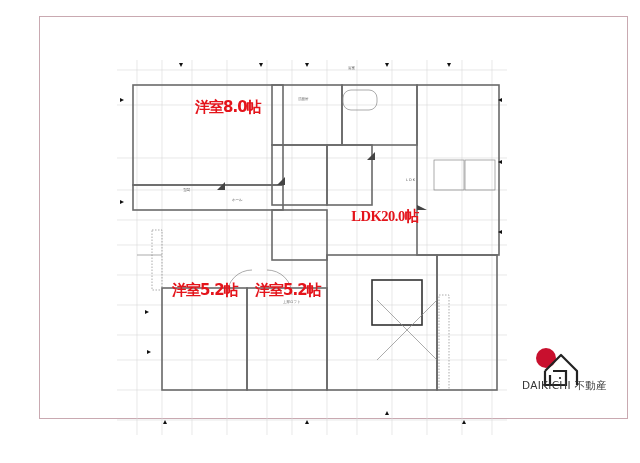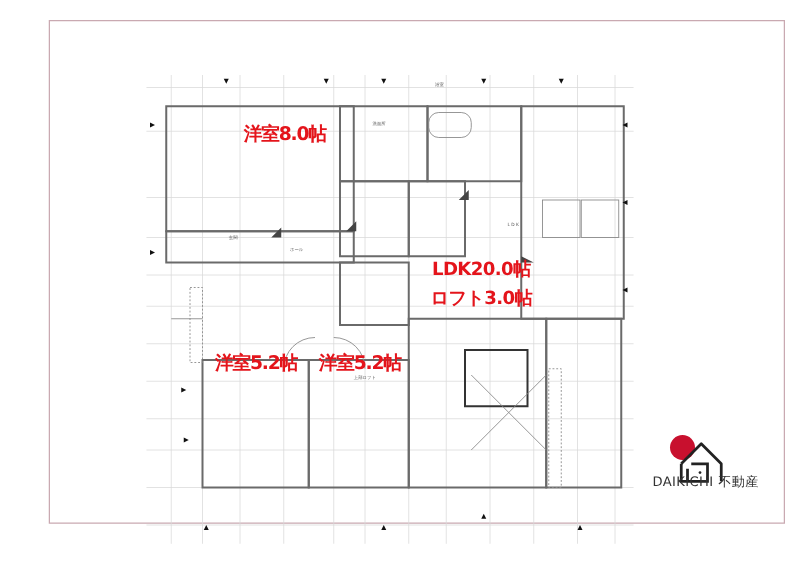--- a/index.html
+++ b/index.html
@@ -5,21 +5,21 @@
   html, body { margin:0; padding:0; background:#ffffff; }
   body { width:640px; height:463px; position:relative; overflow:hidden; font-family:"DejaVu Sans", sans-serif; }
   .frame { position:absolute; left:39px; top:16px; width:589px; height:502px; box-sizing:border-box; border:1px solid #c9a9b1; height:403px; }
   .plan { position:absolute; left:117px; top:60px; width:390px; height:378px; }
   .plan svg { position:absolute; left:0; top:0; }
   .label { position:absolute; color:#e4141b; font-weight:bold; font-family:"DejaVu Sans", sans-serif; letter-spacing:-1px; white-space:nowrap; }
   .l-8 { left:162px; top:98px; font-size:15px;margin-left:33px; }
   .l-52a { left:172px; top:281px; font-size:15px; }
   .l-52b { left:255px; top:281px; font-size:15px; }
   .ldk { position:absolute; left:340px; top:205px; width:90px; text-align:center; }
-  .ldk div { color:#e4141b; font-weight:bold; font-size:14.5px; line-height:23px; letter-spacing:-0.5px; white-space:nowrap; }
+  .ldk div { color:#e4141b; font-weight:bold; font-size:14.5px; line-height:23px; letter-spacing:-0.5px; white-space:nowrap;font-family:Liberation Serif, serif; }
   .logo { position:absolute; left:532px; top:345px; width:50px; height:45px; }
   .brand { position:absolute; left:522px; top:379px; font-size:10.5px; color:#333333; font-family:"DejaVu Sans", sans-serif; letter-spacing:0.3px; white-space:nowrap; }
   .tiny { position:absolute; font-size:3.5px; color:#555; white-space:nowrap; }
 </style>
 </head>
 <body>
 
 <div class="frame"></div>
 
 <div class="plan">
@@ -106,21 +106,20 @@
     </g>
   </svg>
 </div>
 
 <div class="label l-8">洋室8.0帖</div>
 <div class="label l-52a">洋室5.2帖</div>
 <div class="label l-52b">洋室5.2帖</div>
 
 <div class="ldk">
   <div>LDK20.0帖</div>
-  <div>ロフト3.0帖</div>
 </div>
 
 <span class="tiny" style="left:348px;top:66px;">浴室</span>
 <span class="tiny" style="left:298px;top:97px;">洗面所</span>
 <span class="tiny" style="left:232px;top:198px;">ホール</span>
 <span class="tiny" style="left:183px;top:188px;">玄関</span>
 <span class="tiny" style="left:406px;top:178px;">L D K</span>
 <span class="tiny" style="left:283px;top:300px;">上部ロフト</span>
 
 <div class="logo">

